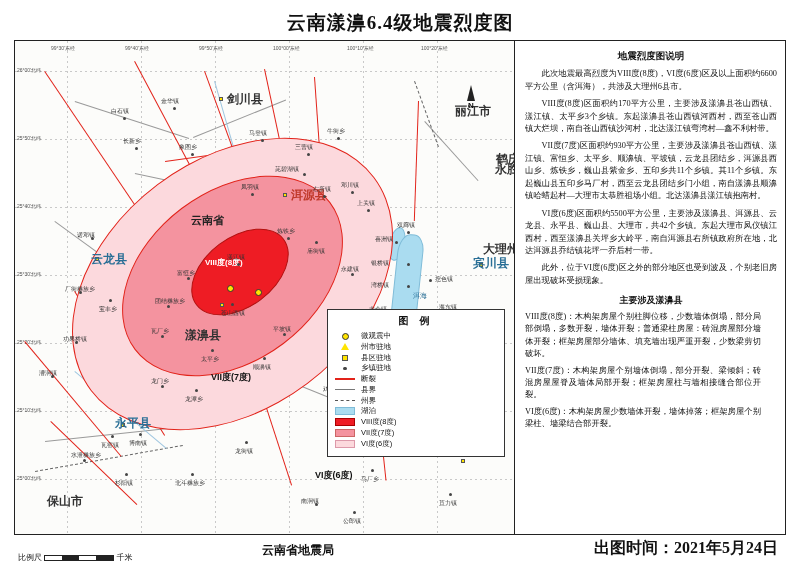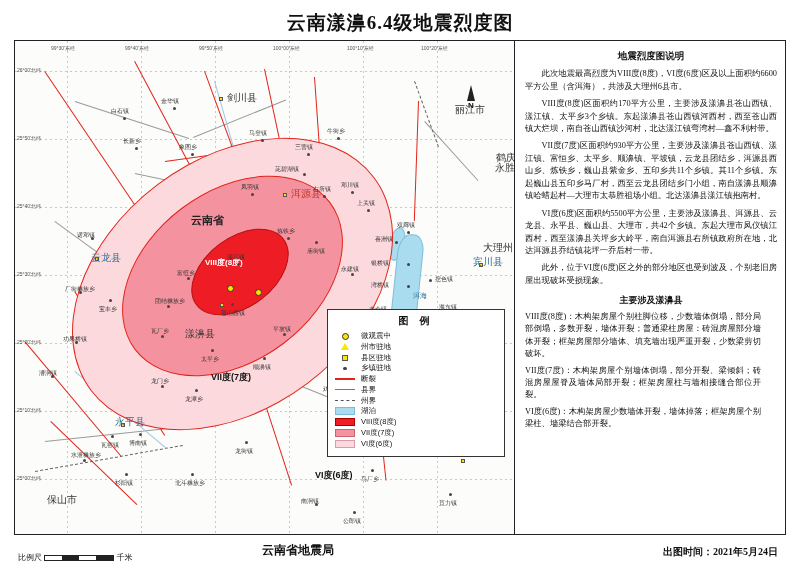--- a/index.html
+++ b/index.html
@@ -127,21 +127,21 @@
     border-radius: 50%;
     transform: rotate(12deg);
   }
   .place {
     position: absolute;
     font-size: 6px;
     color: #333;
     white-space: nowrap;
   }
   .place.big { font-size: 11px; font-weight: bold; color: #222; }
-  .place.mid { font-size: 10px; font-weight: normal; color: #333; }
+  .place.mid { font-size: 12px; font-weight: bold; color: #333; }
   .place.city { font-size: 8px; font-weight: bold; color: #111; }
   .dot-town {
     position: absolute;
     width: 3px; height: 3px;
     background: #444;
     border-radius: 50%;
   }
   .sq-county {
     position: absolute;
     width: 4px; height: 4px;
@@ -247,21 +247,21 @@
   #agency {
     position: absolute;
     left: 262px; bottom: 6px;
     font-size: 12px;
     font-weight: bold;
     font-family: "Liberation Serif", serif;
   }
   #pubdate {
     position: absolute;
     right: 22px; bottom: 6px;
-    font-size: 10px;
+    font-size: 16px;
     font-weight: bold;
     font-family: "Liberation Serif", serif;
   }
   .bdry-county {
     position: absolute;
     border-top: 1px solid #9a9a9a;
     transform-origin: 0 0;
   }
   .bdry-pref {
     position: absolute;

